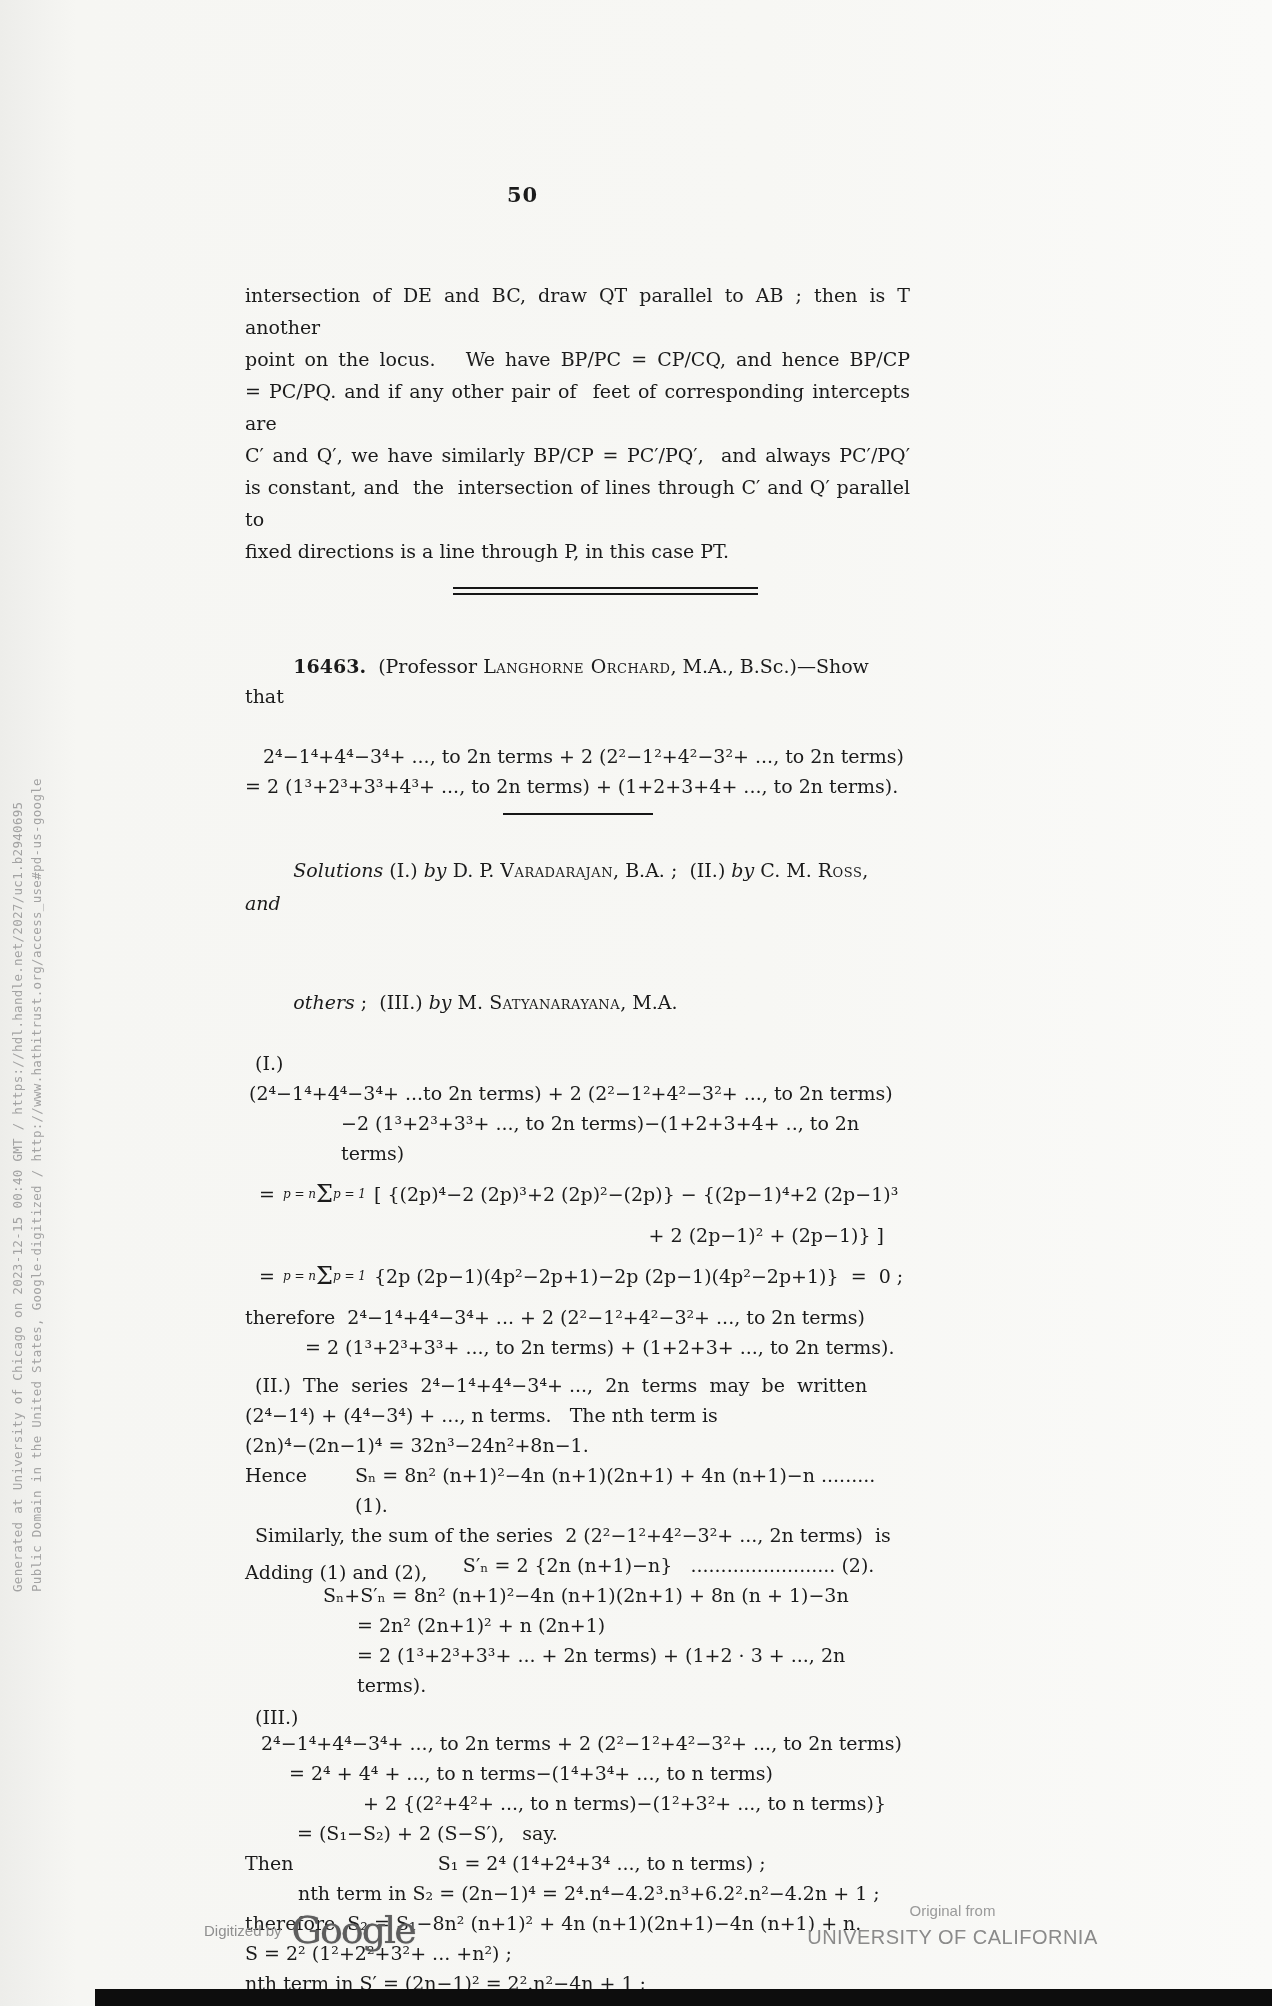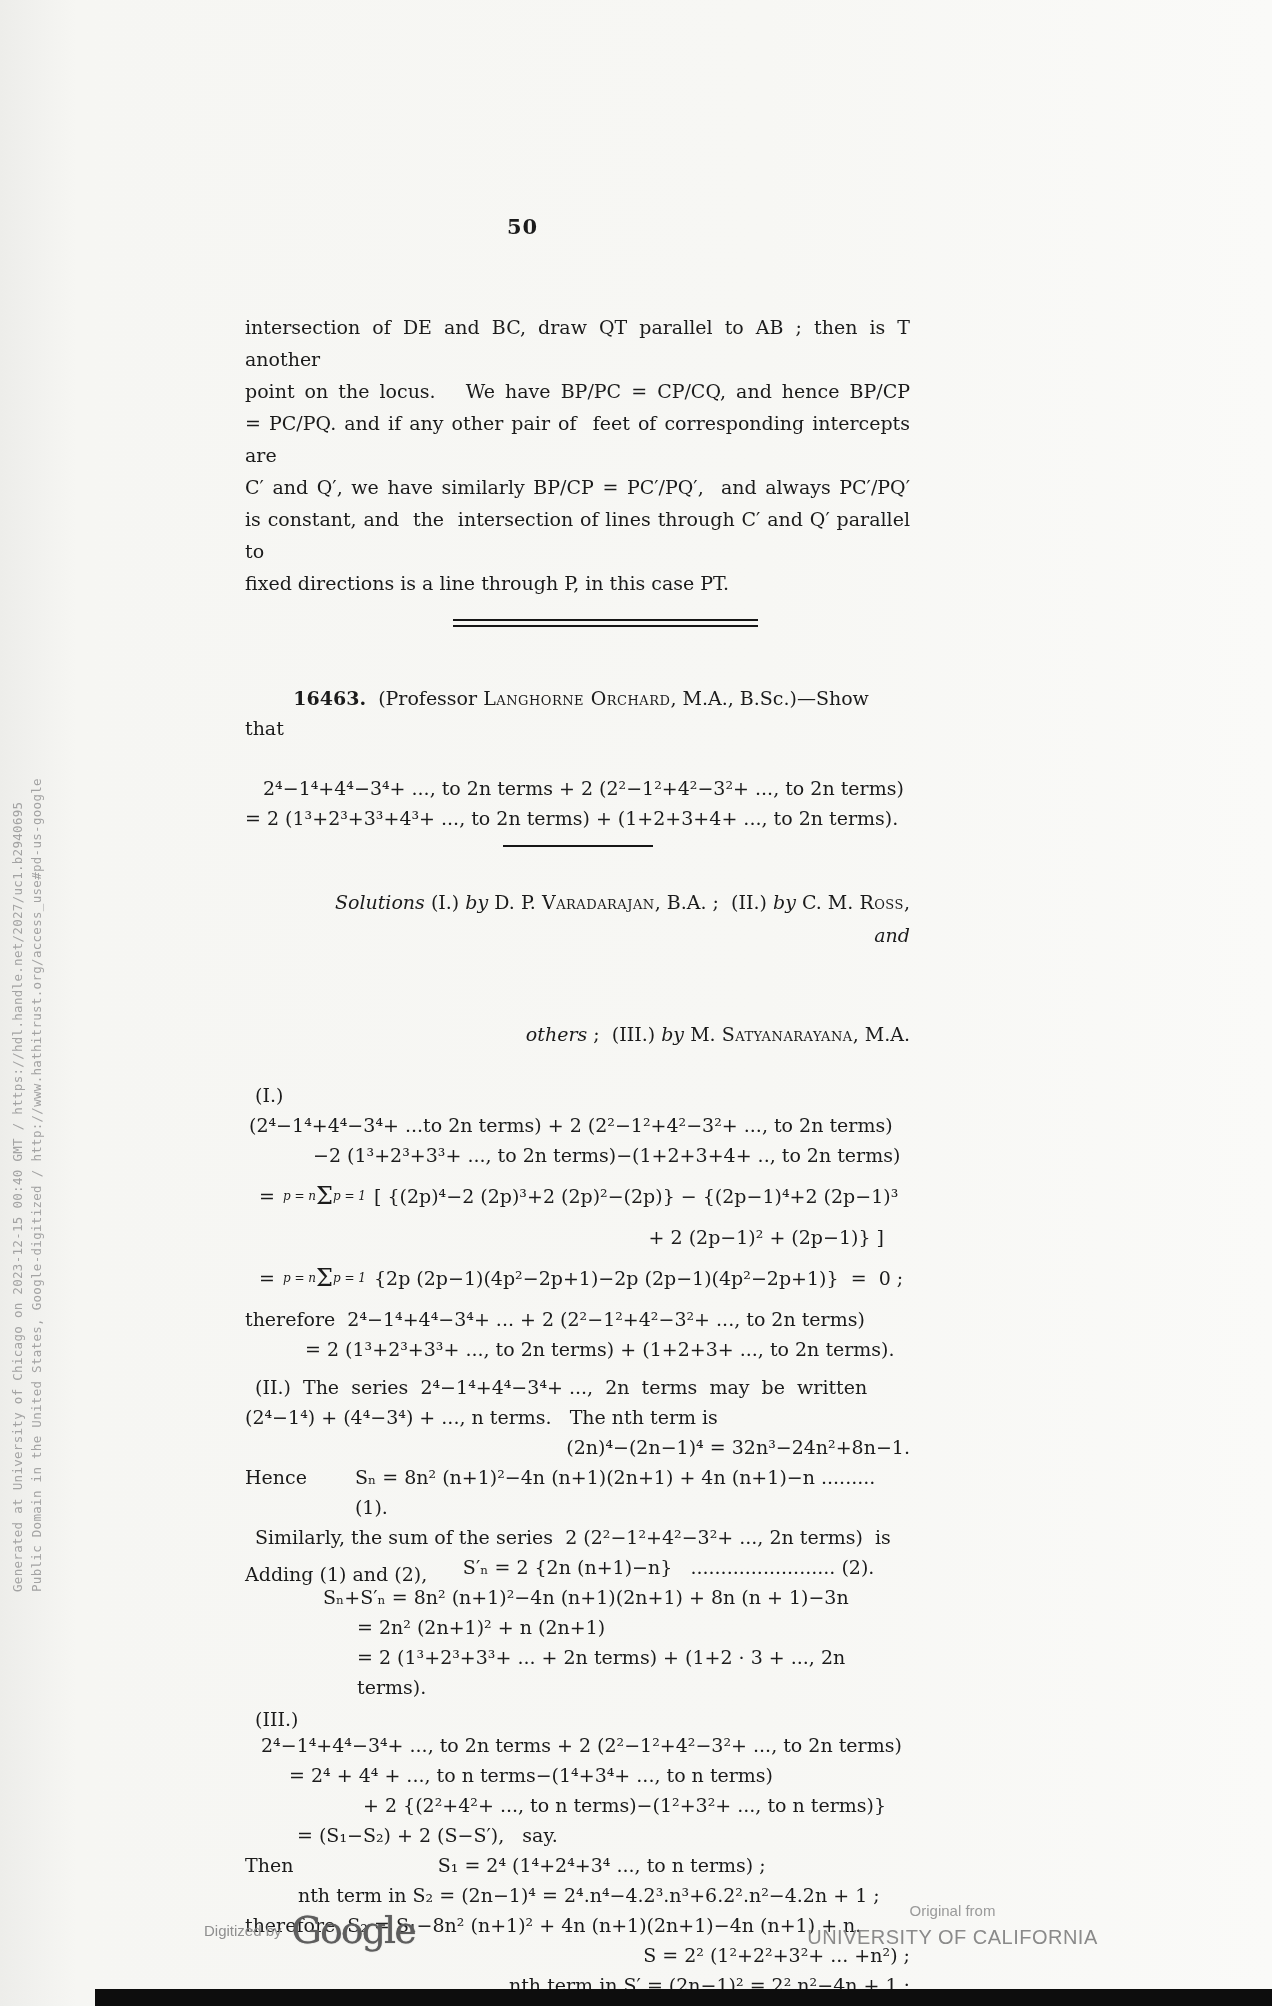--- a/index.html
+++ b/index.html
@@ -12,25 +12,25 @@
     color:#1b1b1b;
   }
   .sidebar {
     position:absolute; left:8px; top:1592px;
     transform:rotate(-90deg); transform-origin:0 0;
     font-family:"DejaVu Sans Mono","Liberation Mono",monospace;
     font-size:12.5px; line-height:19px; color:#a3a3a3;
     white-space:nowrap; letter-spacing:0.3px;
   }
   .content { position:absolute; left:245px; top:182px; width:665px; }
-  .pageno { text-align:center; font-weight:bold; font-size:21px; letter-spacing:1px; transform:translateX(-55px); margin-bottom:72px;margin-top:32px; }
+  .pageno { text-align:center; font-weight:bold; font-size:21px; letter-spacing:1px; transform:translateX(-55px); margin-bottom:72px; }
   .ln { white-space:pre-wrap; line-height:30px; font-size:19px; }
   .intro .ln { line-height:32px; text-align:justify; }
   .intro .ln.j { text-align-last:justify; }
-  .c { text-align:right; }
+  .c { text-align:left; }
   .b { font-weight:bold; }
   .it { font-style:italic; }
   .sc { font-variant:small-caps; letter-spacing:0.5px; }
   .drule { width:305px; margin:20px auto 0 auto; border-top:2.5px solid #161616; border-bottom:2.5px solid #161616; height:4px; transform:translateX(28px); }
   .srule { width:150px; border-top:2.2px solid #161616; margin:12px auto 6px auto; }
   .problem { margin-top:26px; }
   .sols { position:relative; margin-top:2px; }
   .sols .ln { line-height:33px; }
   .lab1 { position:absolute; left:10px; bottom:-22px; font-size:19px; }
   .sec { margin-top:0; }
@@ -92,21 +92,21 @@
         <span class="it">Solutions</span><span> (I.) </span><span class="it">by</span><span> D. P. </span><span class="sc">Varadarajan</span><span>, B.A. ;  (II.) </span><span class="it">by</span><span> C. M. </span><span class="sc">Ross</span><span>, </span><span class="it">and</span>
       </div>
       <div class="ln c">
         <span class="it">others</span><span> ;  (III.) </span><span class="it">by</span><span> M. </span><span class="sc">Satyanarayana</span><span>, M.A.</span>
       </div>
       <span class="lab1">(I.)</span>
     </div>
 
     <div class="sec sec1">
       <div class="ln" style="margin-left:4px">(2⁴−1⁴+4⁴−3⁴+ ...to 2n terms) + 2 (2²−1²+4²−3²+ ..., to 2n terms)</div>
-      <div class="ln" style="margin-left:68px">−2 (1³+2³+3³+ ..., to 2n terms)−(1+2+3+4+ .., to 2n terms)</div>
+      <div class="ln" style="margin-left:96px">−2 (1³+2³+3³+ ..., to 2n terms)−(1+2+3+4+ .., to 2n terms)</div>
       <div class="ln sumrow">
         <span>=</span>
         <span class="sig">
           <span class="lim">p = n</span>
           <span class="s">Σ</span>
           <span class="lim">p = 1</span>
         </span>
         <span>[ {(2p)⁴−2 (2p)³+2 (2p)²−(2p)} − {(2p−1)⁴+2 (2p−1)³</span>
       </div>
       <div class="ln" style="text-align:right; padding-right:26px">+ 2 (2p−1)² + (2p−1)} ]</div>

